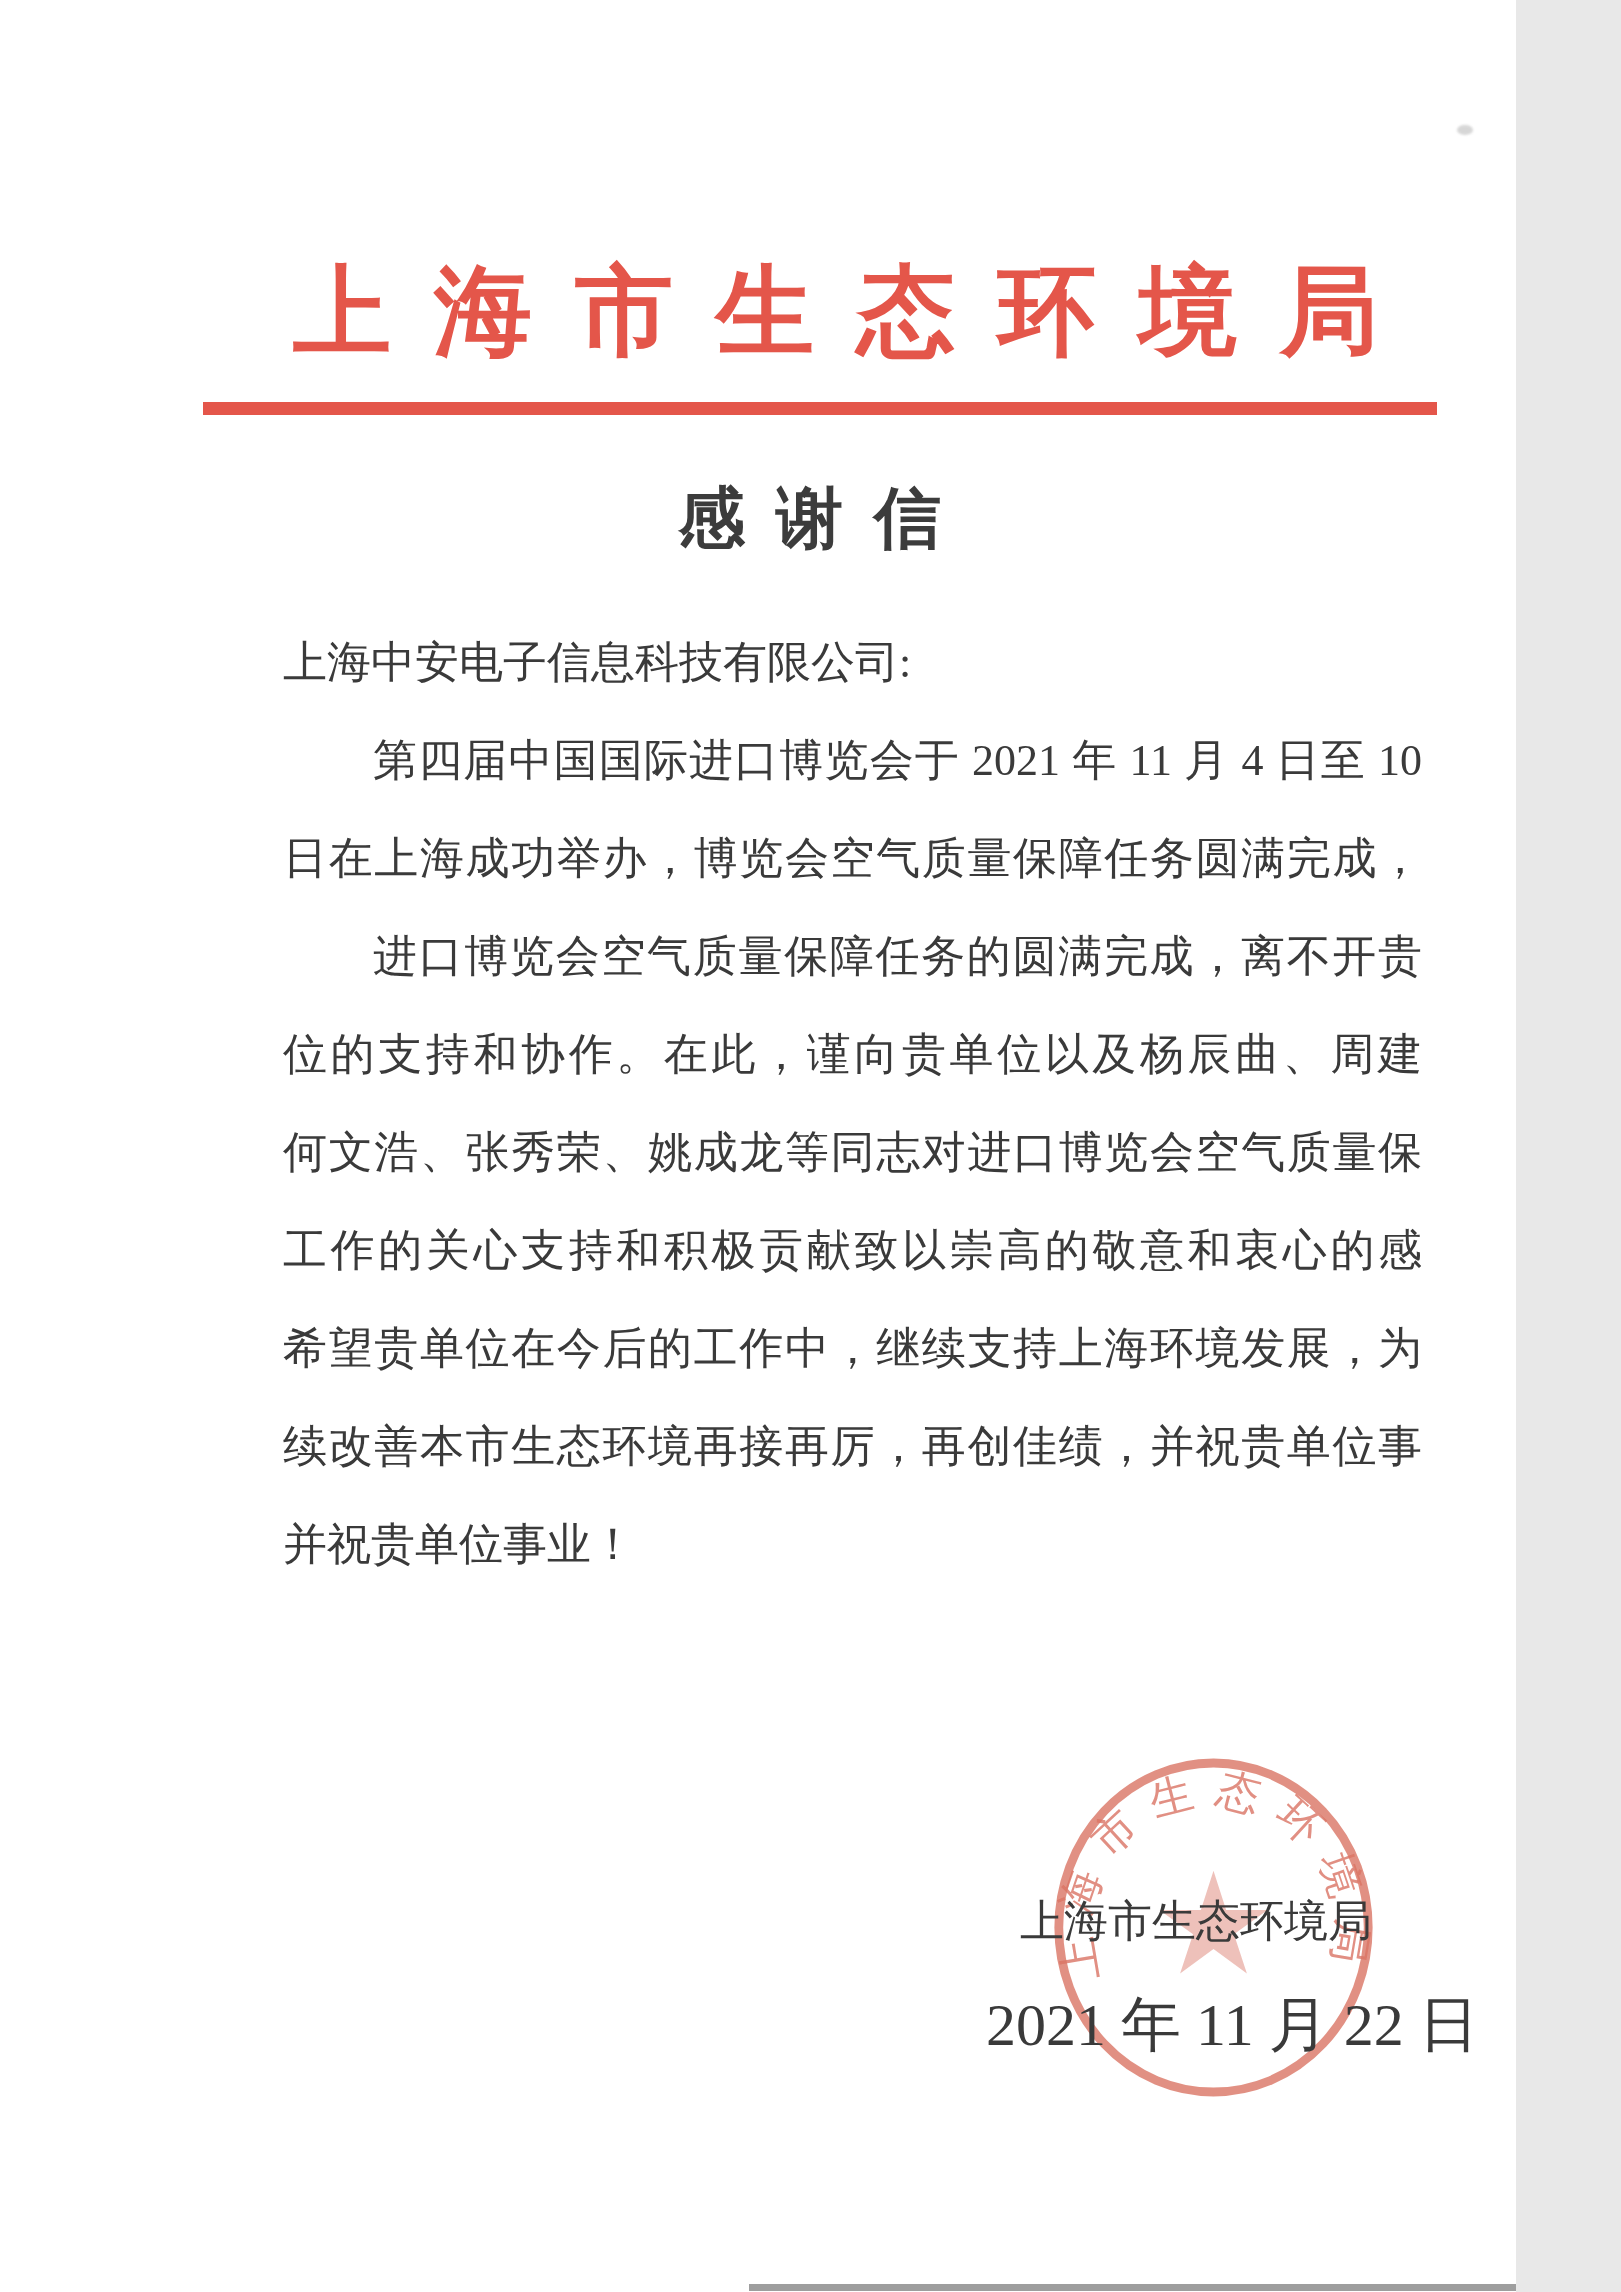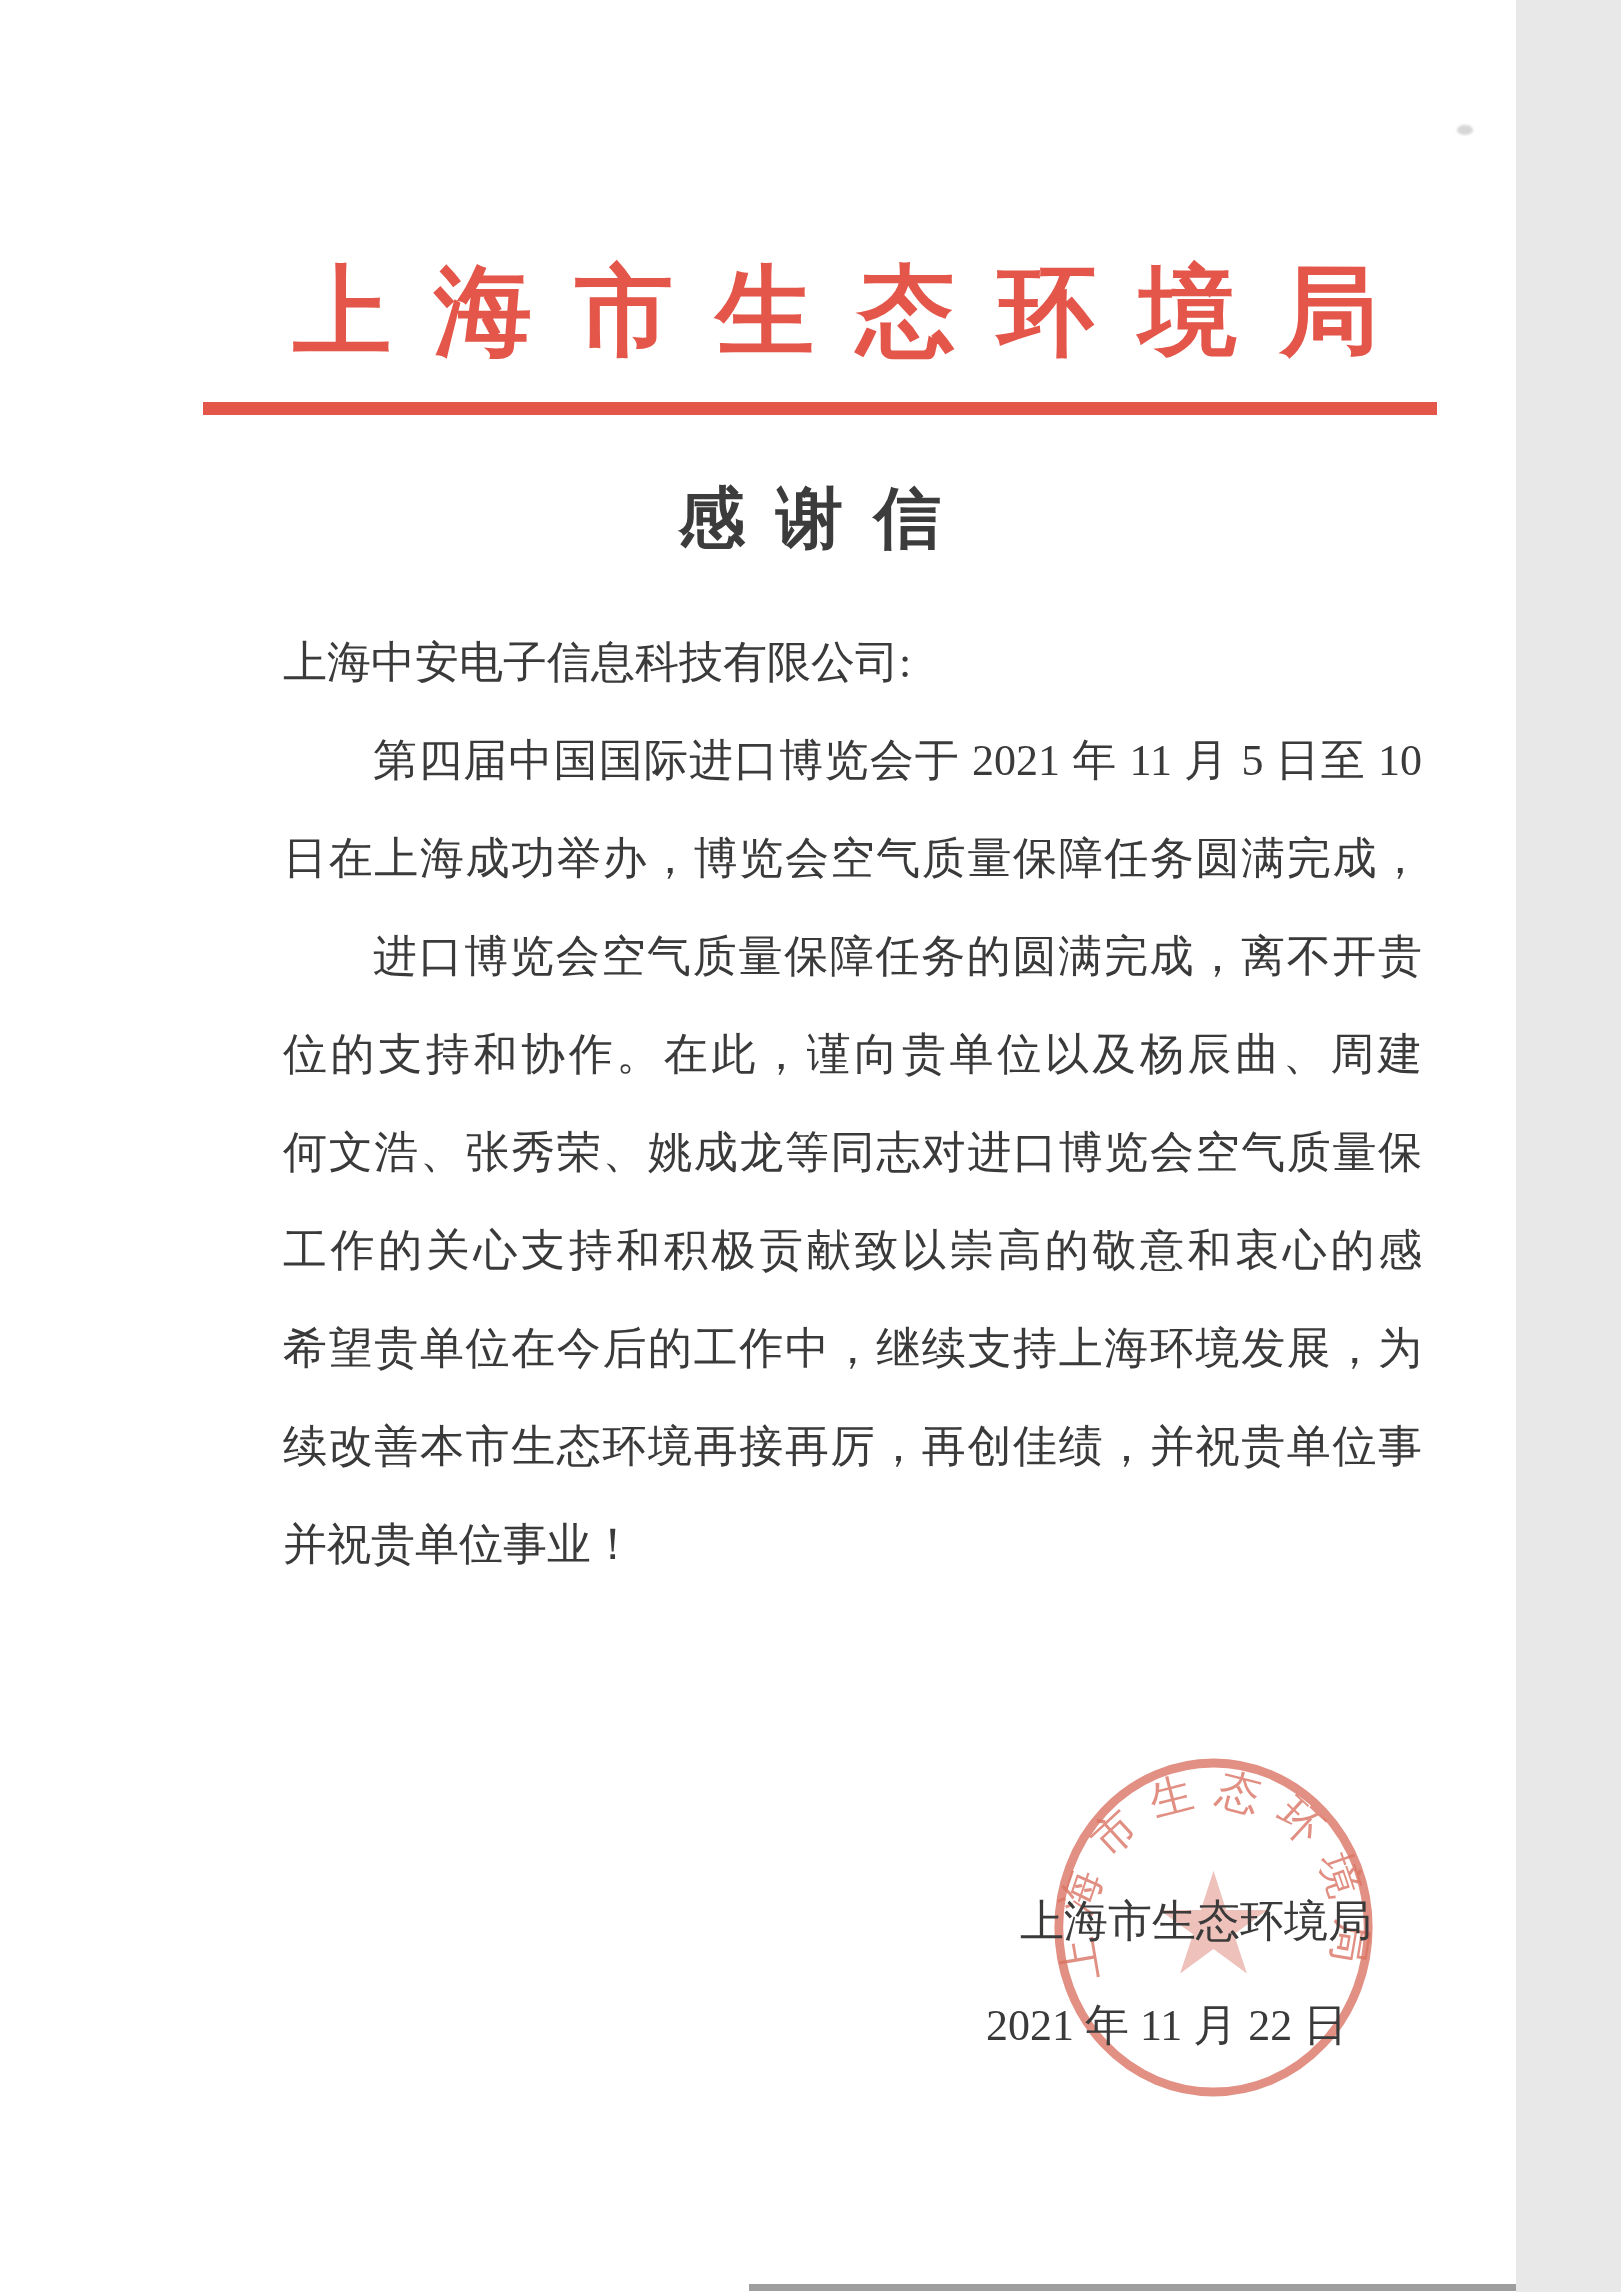--- a/index.html
+++ b/index.html
@@ -42,21 +42,21 @@
   .line.plain{text-align-last:left;}
   .line.indent{text-indent:90px;}
   
   .signature-org{
     position:absolute;left:1020px;top:1896px;
     font-size:44px;line-height:51px;color:#3a3a3a;
     letter-spacing:0px;white-space:nowrap;z-index:3;
   }
   .signature-date{
     position:absolute;left:986px;top:2000px;
-    font-size:44px;line-height:51px;color:#3a3a3a;
+    font-size:60px;line-height:51px;color:#3a3a3a;
     white-space:nowrap;z-index:3;
   }
   
   .seal{
     position:absolute;left:1049px;top:1753px;
     width:329px;height:349px;z-index:2;
     opacity:0.88;
   }
   
   .scan-bar{
@@ -74,21 +74,21 @@
 
 <div class="page">
 
   <div class="letterhead-title">上海市生态环境局</div>
   <div class="letterhead-rule"></div>
 
   <div class="doc-title">感谢信</div>
 
   <div class="body-block">
     <div class="line plain">上海中安电子信息科技有限公司:</div>
-    <div class="line indent justify">第四届中国国际进口博览会于 2021 年 11 月 5 日至 10</div>
+    <div class="line indent justify">第四届中国国际进口博览会于 2021 年 11 月 4 日至 10</div>
     <div class="line justify">日在上海成功举办，博览会空气质量保障任务圆满完成，其</div>
     <div class="line indent justify">进口博览会空气质量保障任务的圆满完成，离不开贵单</div>
     <div class="line justify">位的支持和协作。在此，谨向贵单位以及杨辰曲、周建武、</div>
     <div class="line justify">何文浩、张秀荣、姚成龙等同志对进口博览会空气质量保障</div>
     <div class="line justify">工作的关心支持和积极贡献致以崇高的敬意和衷心的感谢！</div>
     <div class="line justify">希望贵单位在今后的工作中，继续支持上海环境发展，为持</div>
     <div class="line justify">续改善本市生态环境再接再厉，再创佳绩，并祝贵单位事业</div>
     <div class="line plain">并祝贵单位事业！</div>
   </div>
 

